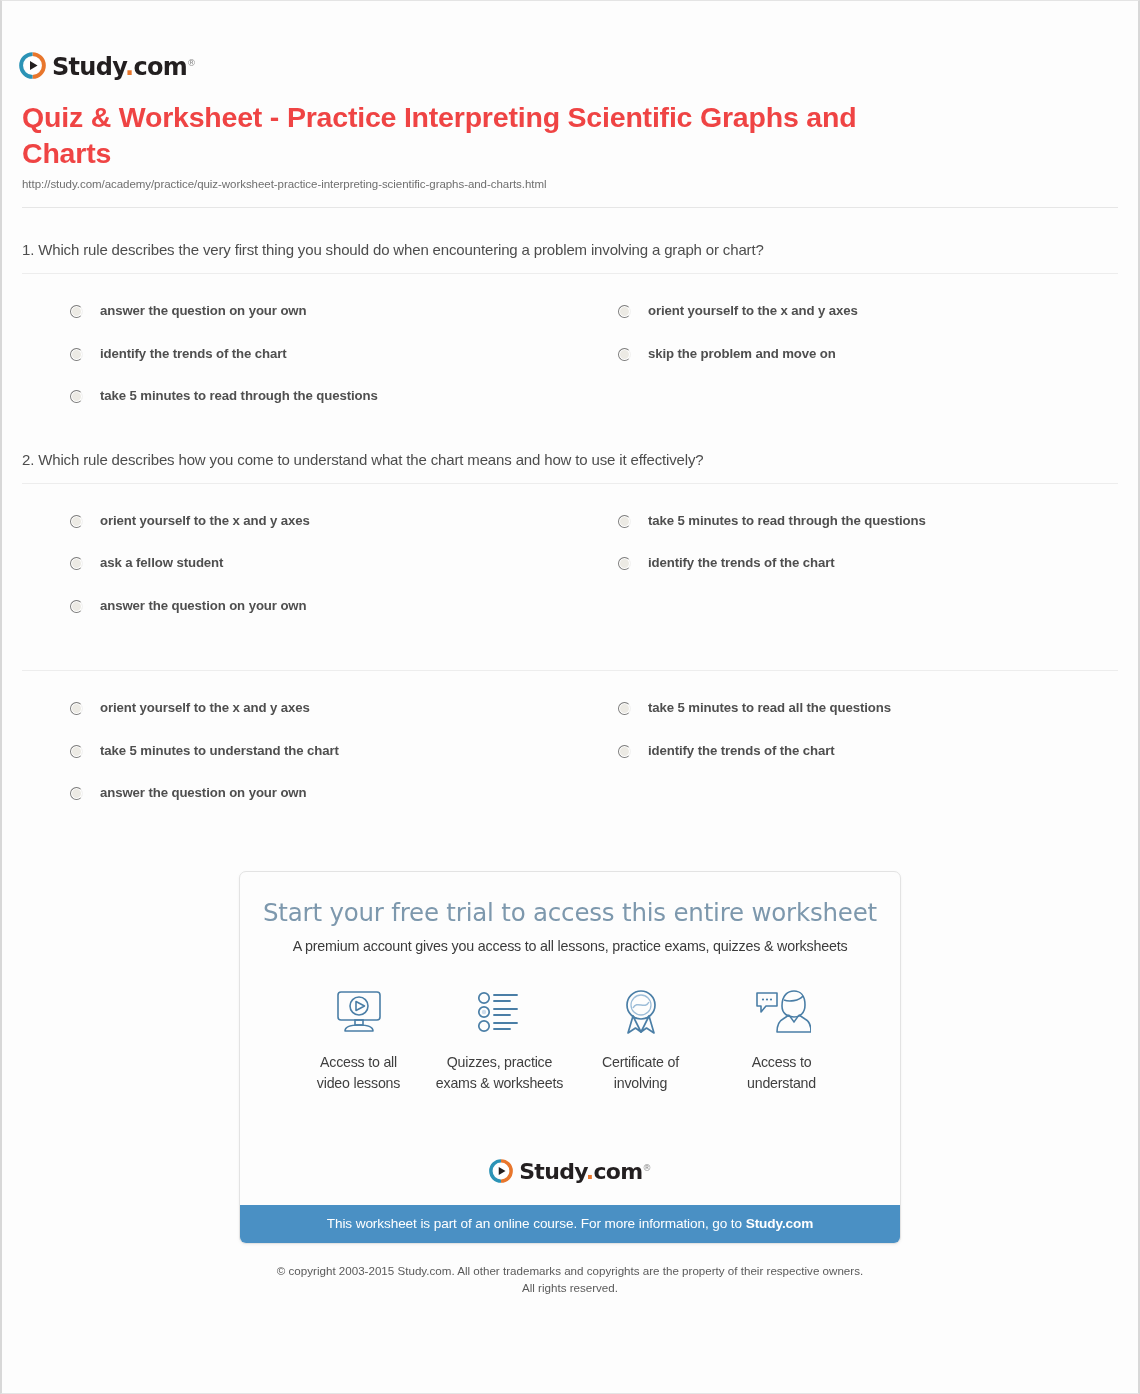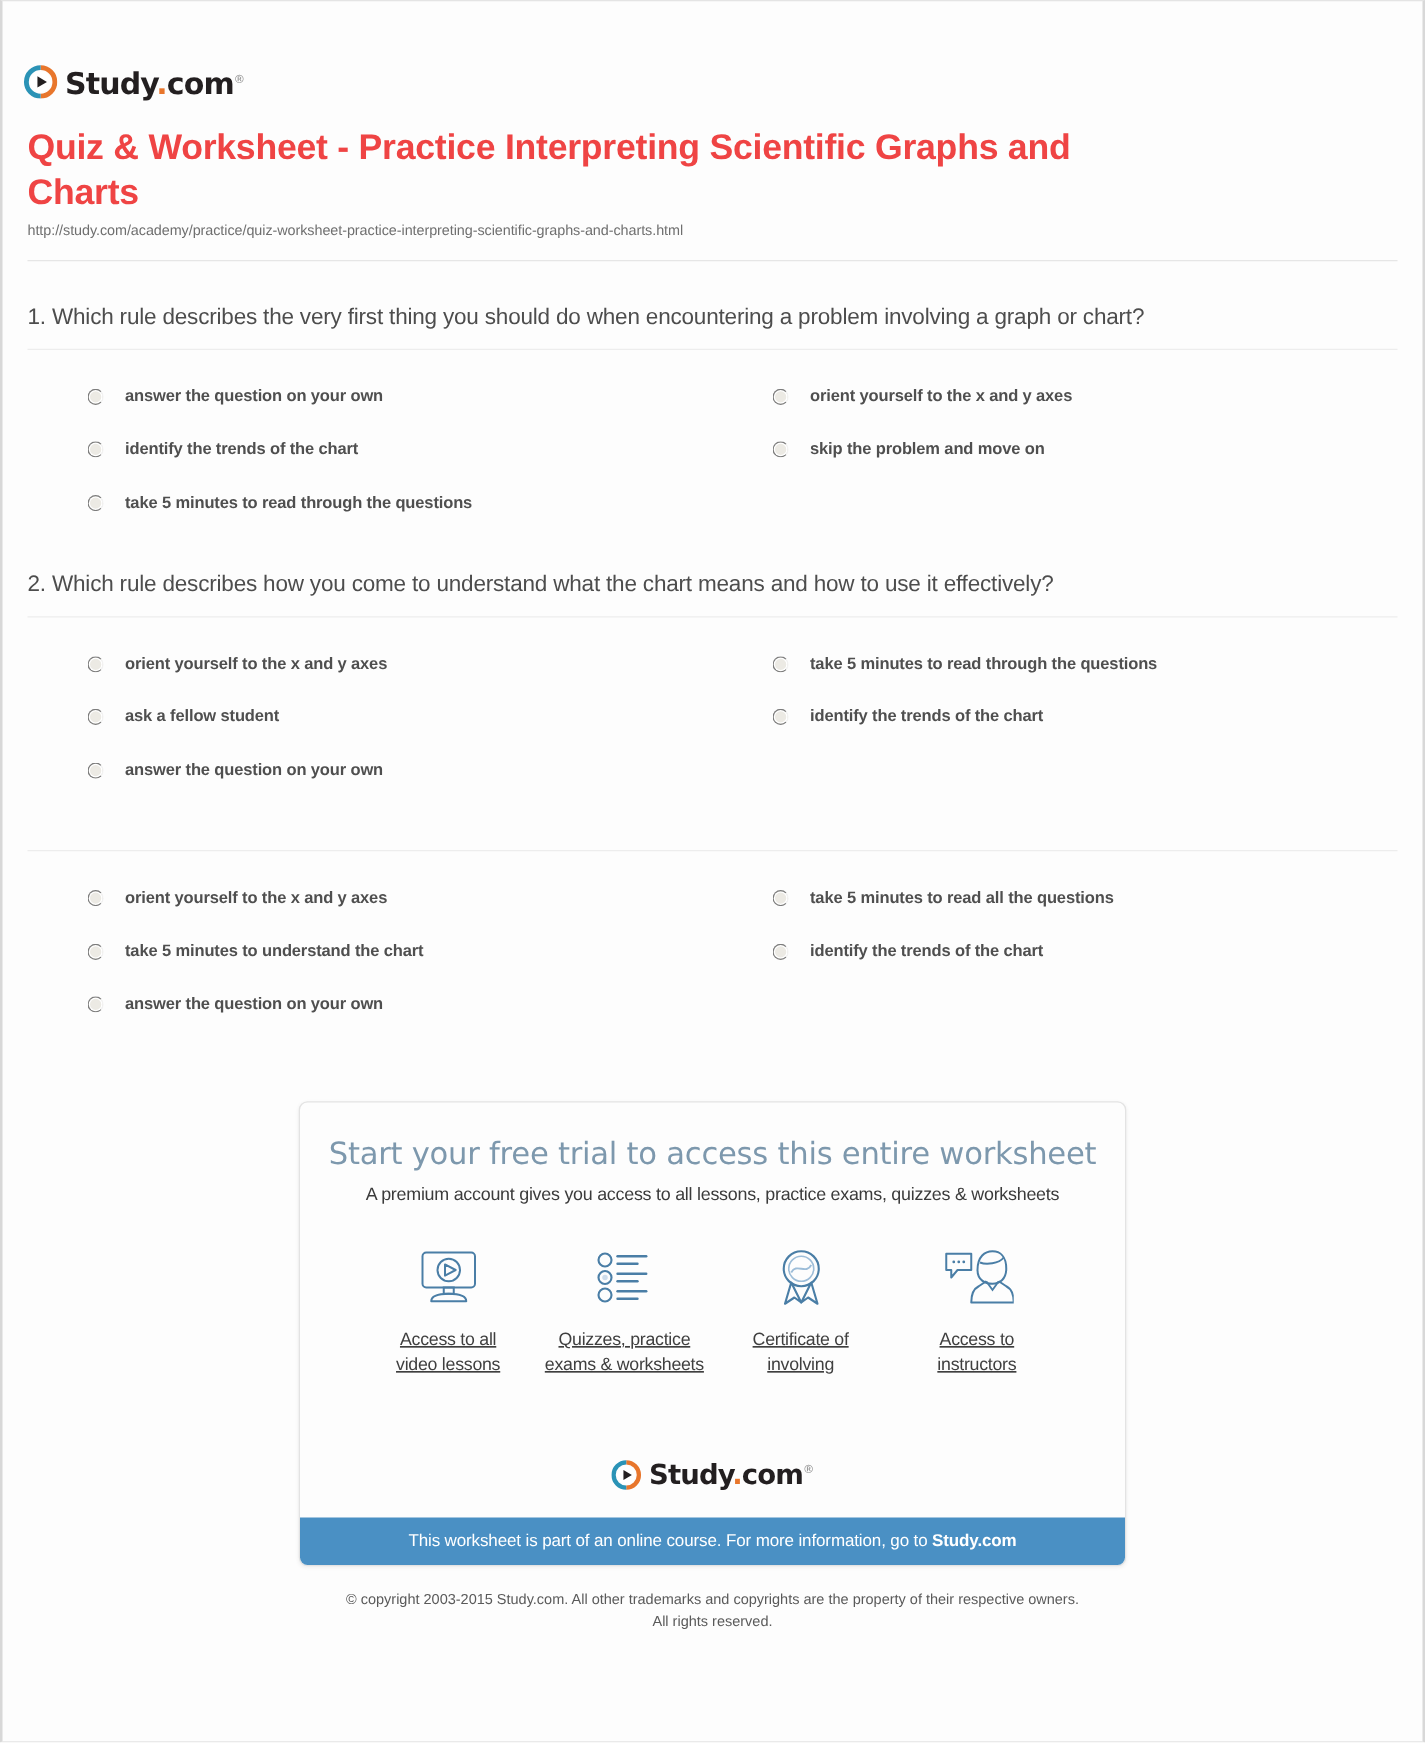--- a/index.html
+++ b/index.html
@@ -84,21 +84,21 @@
   }
 
   
   .questions {
     padding: 0 20px;
   }
   .question {
     padding-top: 31px;
   }
   .q-text {
-    font-size: 18px;
+    font-size: 15px;
     color: #4d4d4d;
     line-height: 1.47;
     letter-spacing: -0.15px;
     max-width: 900px;
     font-weight: 400;
   }
   .q-underline {
     height: 1px;
     background: #ededed;
     margin-top: 12px;
@@ -171,21 +171,20 @@
     letter-spacing: -0.2px;
   }
   .features {
     display: flex;
     justify-content: space-between;
     padding: 28px 48px 0 48px;
   }
   .feature {
     width: 152px;
     text-align: center;
-    text-decoration: underline;
   }
   .feature-icon {
     height: 60px;
     display: flex;
     align-items: center;
     justify-content: center;
   }
   .feature-label {
     margin-top: 10px;
     font-size: 14.2px;
@@ -398,21 +397,21 @@
               <circle cx="14" cy="11.5" r="1.1" fill="#4a7ea6"></circle>
               <circle cx="18" cy="11.5" r="1.1" fill="#4a7ea6"></circle>
               <path d="M29 18 C29 7 35 3 41 3 C47 3 52 7 52 17 C52 25 47 29 41 29 C35 29 29 26 29 18 Z" fill="none" stroke="#4a7ea6" stroke-width="1.6"></path>
               <path d="M31 12 C36 14 46 13 50 8" fill="none" stroke="#4a7ea6" stroke-width="1.6"></path>
               <path d="M36 27 L30 31 C26 33 24 37 24 44 H58 C58 37 56 33 52 31 L46 27" fill="none" stroke="#4a7ea6" stroke-width="1.6" stroke-linejoin="round"></path>
               <path d="M36 27 L41 34 L46 27" fill="none" stroke="#4a7ea6" stroke-width="1.5"></path>
             </svg>
           </div>
           <div class="feature-label">
             <span>Access to</span><br>
-            <span>instructors</span>
+            <span>understand</span>
           </div>
         </div>
 
       </div>
 
       <div class="promo-logo">
         <div class="logo">
           <svg class="logo-mark" viewBox="0 0 32 32">
             <path d="M16 2.5 A13.5 13.5 0 0 1 16 29.5" fill="none" stroke="#e8762c" stroke-width="4.6"></path>
             <path d="M16 2.5 A13.5 13.5 0 0 0 16 29.5" fill="none" stroke="#2b93b6" stroke-width="4.6"></path>

